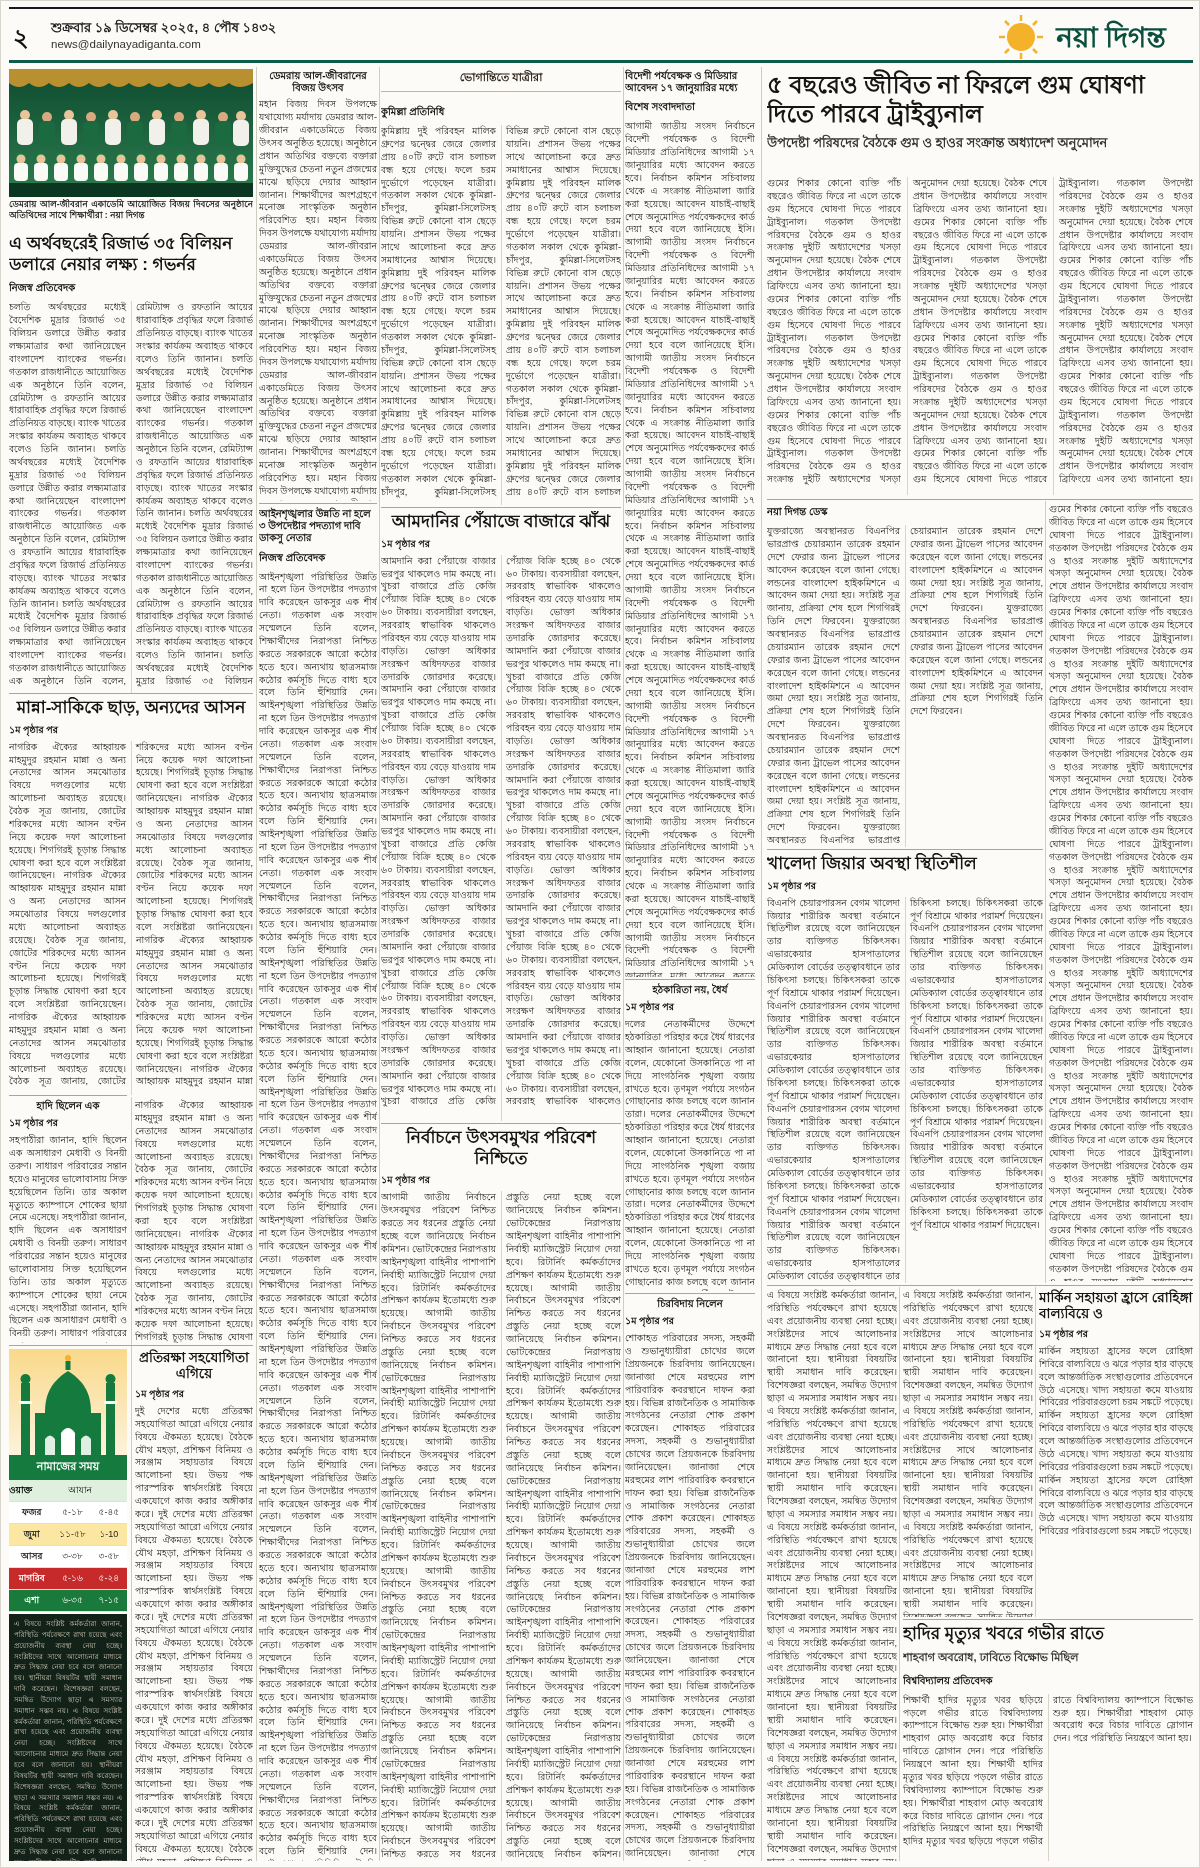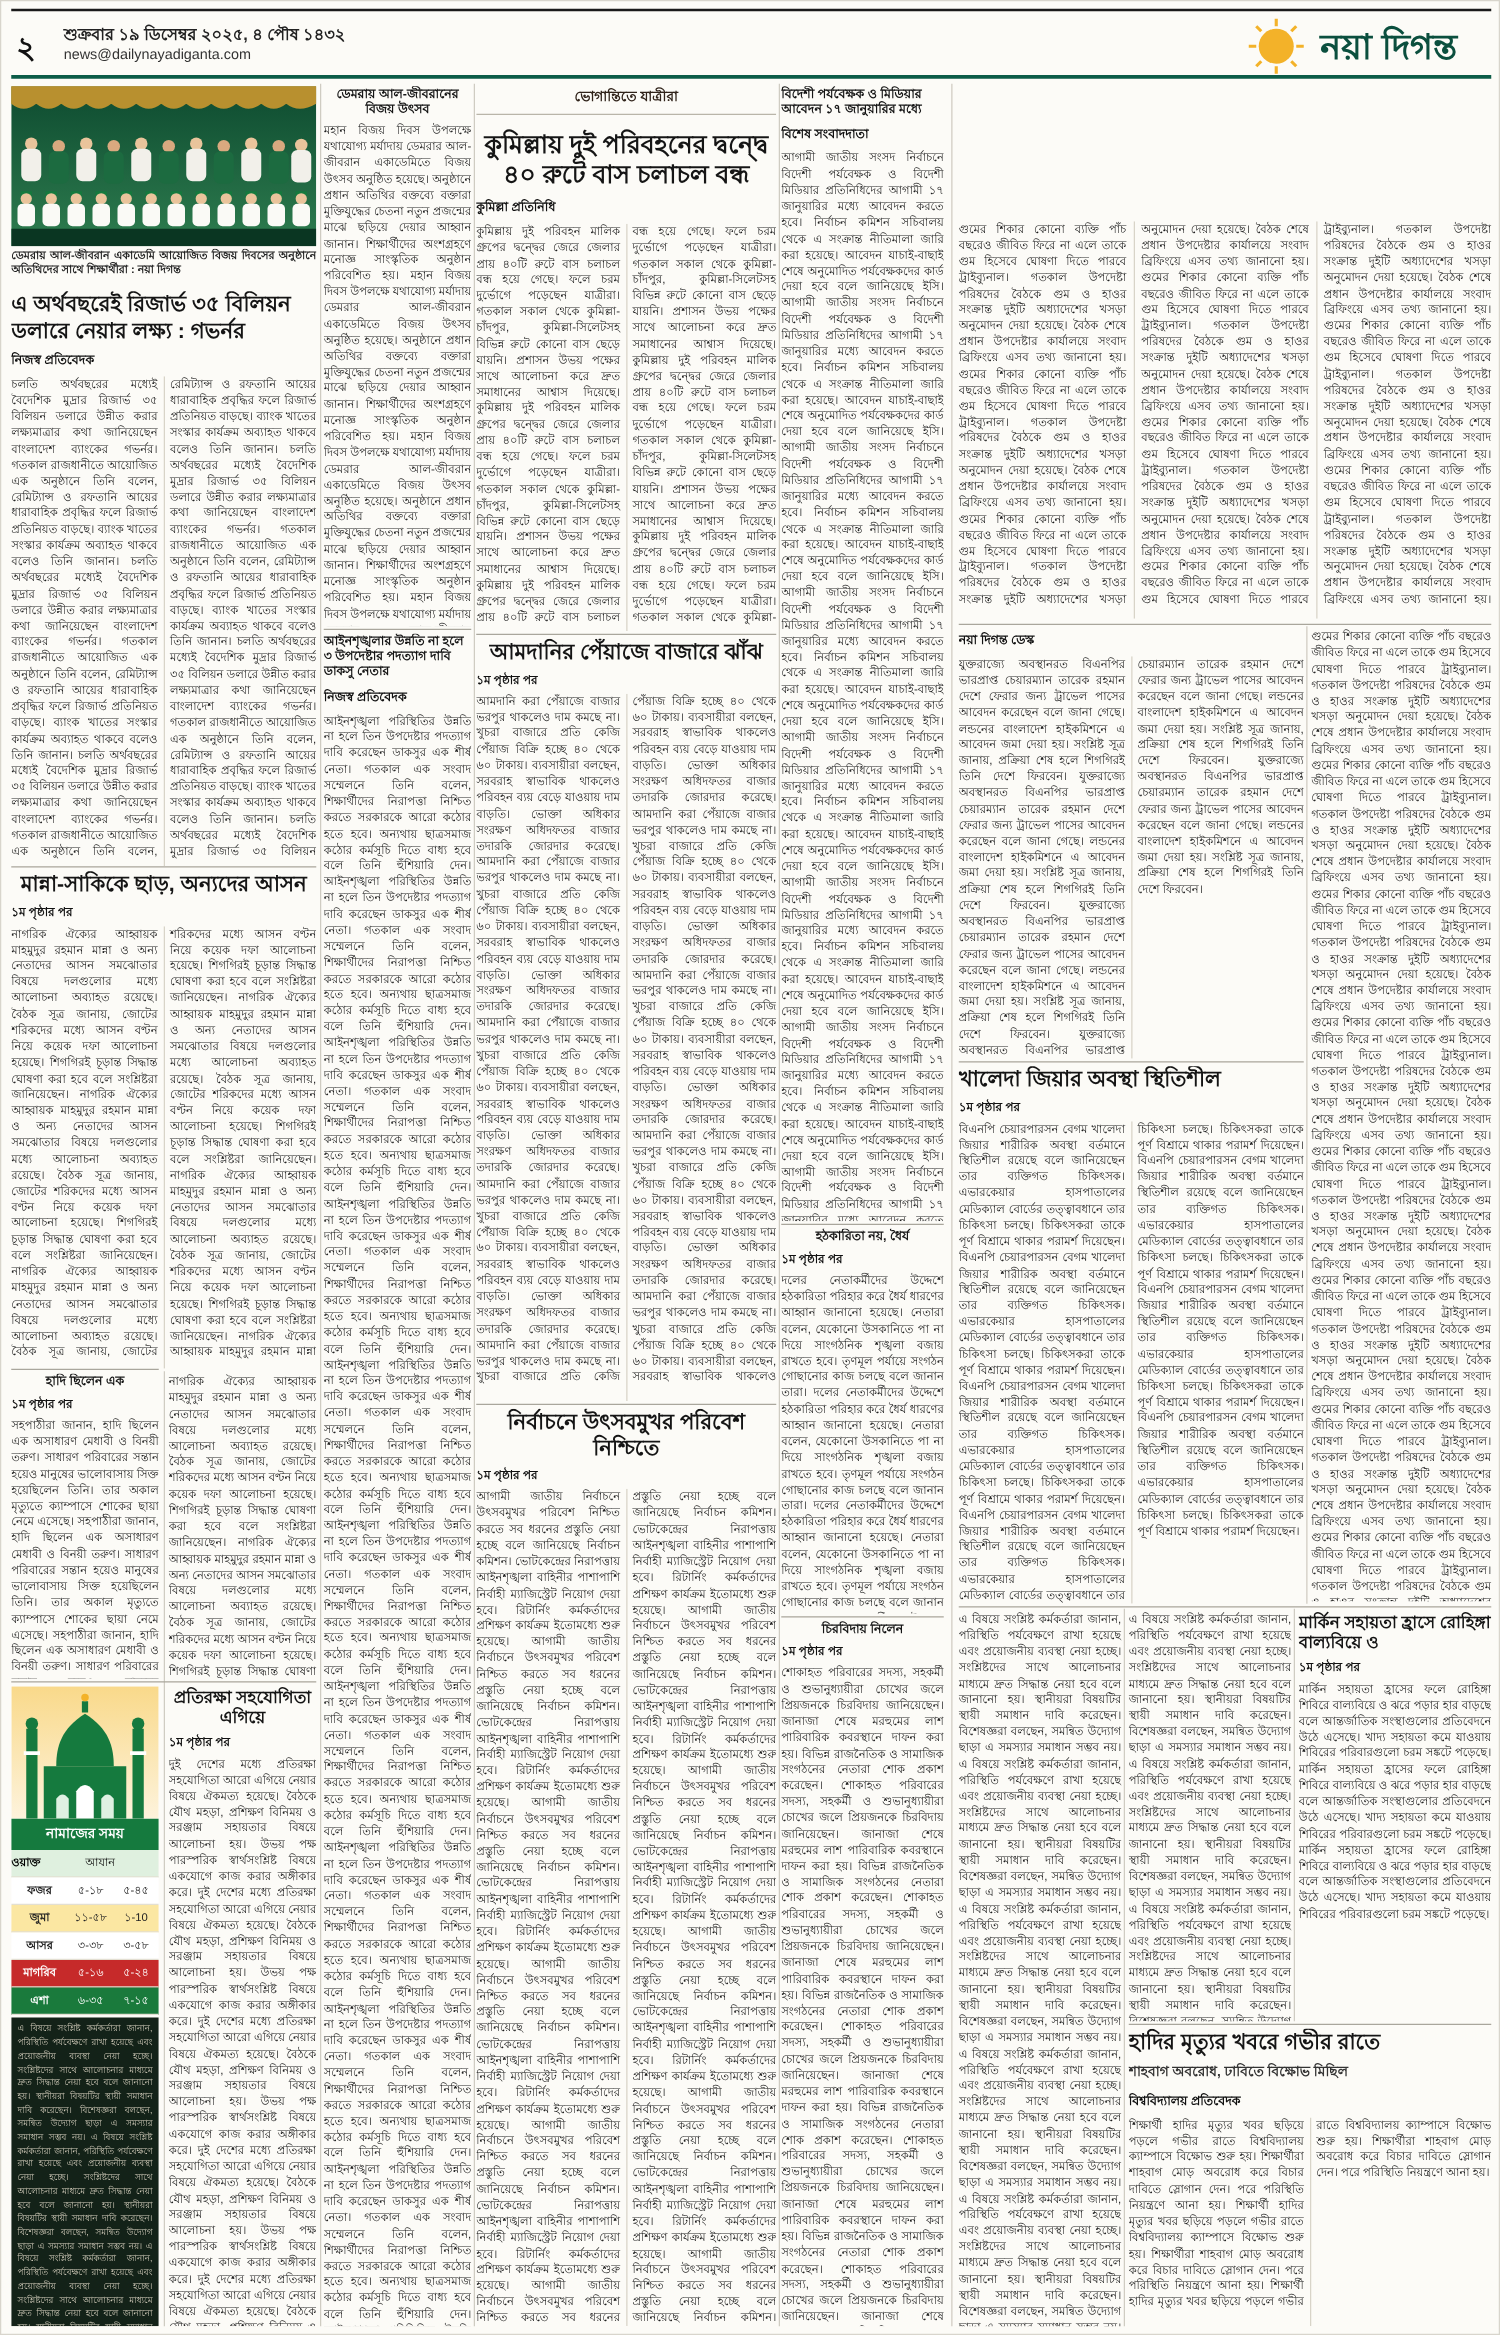--- a/index.html
+++ b/index.html
@@ -256,21 +256,20 @@
   </section>
 
   <section class="block" style="left:258px;top:506px;width:118px;height:1354px">
     <h2 class="headline h-sm">আইনশৃঙ্খলার উন্নতি না হলে ৩ উপদেষ্টার পদত্যাগ দাবি ডাকসু নেতার</h2>
     <div class="byline">নিজস্ব প্রতিবেদক</div>
     <div class="body bodyfill">আইনশৃঙ্খলা পরিস্থিতির উন্নতি না হলে তিন উপদেষ্টার পদত্যাগ দাবি করেছেন ডাকসুর এক শীর্ষ নেতা। গতকাল এক সংবাদ সম্মেলনে তিনি বলেন, শিক্ষার্থীদের নিরাপত্তা নিশ্চিত করতে সরকারকে আরো কঠোর হতে হবে। অন্যথায় ছাত্রসমাজ কঠোর কর্মসূচি দিতে বাধ্য হবে বলে তিনি হুঁশিয়ারি দেন। আইনশৃঙ্খলা পরিস্থিতির উন্নতি না হলে তিন উপদেষ্টার পদত্যাগ দাবি করেছেন ডাকসুর এক শীর্ষ নেতা। গতকাল এক সংবাদ সম্মেলনে তিনি বলেন, শিক্ষার্থীদের নিরাপত্তা নিশ্চিত করতে সরকারকে আরো কঠোর হতে হবে। অন্যথায় ছাত্রসমাজ কঠোর কর্মসূচি দিতে বাধ্য হবে বলে তিনি হুঁশিয়ারি দেন। আইনশৃঙ্খলা পরিস্থিতির উন্নতি না হলে তিন উপদেষ্টার পদত্যাগ দাবি করেছেন ডাকসুর এক শীর্ষ নেতা। গতকাল এক সংবাদ সম্মেলনে তিনি বলেন, শিক্ষার্থীদের নিরাপত্তা নিশ্চিত করতে সরকারকে আরো কঠোর হতে হবে। অন্যথায় ছাত্রসমাজ কঠোর কর্মসূচি দিতে বাধ্য হবে বলে তিনি হুঁশিয়ারি দেন। আইনশৃঙ্খলা পরিস্থিতির উন্নতি না হলে তিন উপদেষ্টার পদত্যাগ দাবি করেছেন ডাকসুর এক শীর্ষ নেতা। গতকাল এক সংবাদ সম্মেলনে তিনি বলেন, শিক্ষার্থীদের নিরাপত্তা নিশ্চিত করতে সরকারকে আরো কঠোর হতে হবে। অন্যথায় ছাত্রসমাজ কঠোর কর্মসূচি দিতে বাধ্য হবে বলে তিনি হুঁশিয়ারি দেন। আইনশৃঙ্খলা পরিস্থিতির উন্নতি না হলে তিন উপদেষ্টার পদত্যাগ দাবি করেছেন ডাকসুর এক শীর্ষ নেতা। গতকাল এক সংবাদ সম্মেলনে তিনি বলেন, শিক্ষার্থীদের নিরাপত্তা নিশ্চিত করতে সরকারকে আরো কঠোর হতে হবে। অন্যথায় ছাত্রসমাজ কঠোর কর্মসূচি দিতে বাধ্য হবে বলে তিনি হুঁশিয়ারি দেন। আইনশৃঙ্খলা পরিস্থিতির উন্নতি না হলে তিন উপদেষ্টার পদত্যাগ দাবি করেছেন ডাকসুর এক শীর্ষ নেতা। গতকাল এক সংবাদ সম্মেলনে তিনি বলেন, শিক্ষার্থীদের নিরাপত্তা নিশ্চিত করতে সরকারকে আরো কঠোর হতে হবে। অন্যথায় ছাত্রসমাজ কঠোর কর্মসূচি দিতে বাধ্য হবে বলে তিনি হুঁশিয়ারি দেন। আইনশৃঙ্খলা পরিস্থিতির উন্নতি না হলে তিন উপদেষ্টার পদত্যাগ দাবি করেছেন ডাকসুর এক শীর্ষ নেতা। গতকাল এক সংবাদ সম্মেলনে তিনি বলেন, শিক্ষার্থীদের নিরাপত্তা নিশ্চিত করতে সরকারকে আরো কঠোর হতে হবে। অন্যথায় ছাত্রসমাজ কঠোর কর্মসূচি দিতে বাধ্য হবে বলে তিনি হুঁশিয়ারি দেন। আইনশৃঙ্খলা পরিস্থিতির উন্নতি না হলে তিন উপদেষ্টার পদত্যাগ দাবি করেছেন ডাকসুর এক শীর্ষ নেতা। গতকাল এক সংবাদ সম্মেলনে তিনি বলেন, শিক্ষার্থীদের নিরাপত্তা নিশ্চিত করতে সরকারকে আরো কঠোর হতে হবে। অন্যথায় ছাত্রসমাজ কঠোর কর্মসূচি দিতে বাধ্য হবে বলে তিনি হুঁশিয়ারি দেন। আইনশৃঙ্খলা পরিস্থিতির উন্নতি না হলে তিন উপদেষ্টার পদত্যাগ দাবি করেছেন ডাকসুর এক শীর্ষ নেতা। গতকাল এক সংবাদ সম্মেলনে তিনি বলেন, শিক্ষার্থীদের নিরাপত্তা নিশ্চিত করতে সরকারকে আরো কঠোর হতে হবে। অন্যথায় ছাত্রসমাজ কঠোর কর্মসূচি দিতে বাধ্য হবে বলে তিনি হুঁশিয়ারি দেন। আইনশৃঙ্খলা পরিস্থিতির উন্নতি না হলে তিন উপদেষ্টার পদত্যাগ দাবি করেছেন ডাকসুর এক শীর্ষ নেতা। গতকাল এক সংবাদ সম্মেলনে তিনি বলেন, শিক্ষার্থীদের নিরাপত্তা নিশ্চিত করতে সরকারকে আরো কঠোর হতে হবে। অন্যথায় ছাত্রসমাজ কঠোর কর্মসূচি দিতে বাধ্য হবে বলে তিনি হুঁশিয়ারি দেন। আইনশৃঙ্খলা পরিস্থিতির উন্নতি না হলে তিন উপদেষ্টার পদত্যাগ দাবি করেছেন ডাকসুর এক শীর্ষ নেতা। গতকাল এক সংবাদ সম্মেলনে তিনি বলেন, শিক্ষার্থীদের নিরাপত্তা নিশ্চিত করতে সরকারকে আরো কঠোর হতে হবে। অন্যথায় ছাত্রসমাজ কঠোর কর্মসূচি দিতে বাধ্য হবে বলে তিনি হুঁশিয়ারি দেন। আইনশৃঙ্খলা পরিস্থিতির উন্নতি না হলে তিন উপদেষ্টার পদত্যাগ দাবি করেছেন ডাকসুর এক শীর্ষ নেতা। গতকাল এক সংবাদ সম্মেলনে তিনি বলেন, শিক্ষার্থীদের নিরাপত্তা নিশ্চিত করতে সরকারকে আরো কঠোর হতে হবে। অন্যথায় ছাত্রসমাজ কঠোর কর্মসূচি দিতে বাধ্য হবে বলে তিনি হুঁশিয়ারি দেন। আইনশৃঙ্খলা পরিস্থিতির উন্নতি না হলে তিন উপদেষ্টার পদত্যাগ দাবি করেছেন ডাকসুর এক শীর্ষ নেতা। গতকাল এক সংবাদ সম্মেলনে তিনি বলেন, শিক্ষার্থীদের নিরাপত্তা নিশ্চিত করতে সরকারকে আরো কঠোর হতে হবে। অন্যথায় ছাত্রসমাজ কঠোর কর্মসূচি দিতে বাধ্য হবে বলে তিনি হুঁশিয়ারি দেন। আইনশৃঙ্খলা পরিস্থিতির উন্নতি না হলে তিন উপদেষ্টার পদত্যাগ দাবি করেছেন ডাকসুর এক শীর্ষ নেতা। গতকাল এক সংবাদ সম্মেলনে তিনি বলেন, শিক্ষার্থীদের নিরাপত্তা নিশ্চিত করতে সরকারকে আরো কঠোর হতে হবে। অন্যথায় ছাত্রসমাজ কঠোর কর্মসূচি দিতে বাধ্য হবে বলে তিনি হুঁশিয়ারি দেন।</div>
   </section>
 
   <section class="block" style="left:380px;top:68px;width:240px;height:436px">
     <div class="kicker">ভোগান্তিতে যাত্রীরা</div>
-    <h2 class="headline h-lg center">কুমিল্লায় দুই পরিবহনের দ্বন্দ্বে ৪০ রুটে বাস চলাচল বন্ধ</h2>
     <div class="byline">কুমিল্লা প্রতিনিধি</div>
     <div class="body cols2 bodyfill">কুমিল্লায় দুই পরিবহন মালিক গ্রুপের দ্বন্দ্বের জেরে জেলার প্রায় ৪০টি রুটে বাস চলাচল বন্ধ হয়ে গেছে। ফলে চরম দুর্ভোগে পড়েছেন যাত্রীরা। গতকাল সকাল থেকে কুমিল্লা-চাঁদপুর, কুমিল্লা-সিলেটসহ বিভিন্ন রুটে কোনো বাস ছেড়ে যায়নি। প্রশাসন উভয় পক্ষের সাথে আলোচনা করে দ্রুত সমাধানের আশ্বাস দিয়েছে। কুমিল্লায় দুই পরিবহন মালিক গ্রুপের দ্বন্দ্বের জেরে জেলার প্রায় ৪০টি রুটে বাস চলাচল বন্ধ হয়ে গেছে। ফলে চরম দুর্ভোগে পড়েছেন যাত্রীরা। গতকাল সকাল থেকে কুমিল্লা-চাঁদপুর, কুমিল্লা-সিলেটসহ বিভিন্ন রুটে কোনো বাস ছেড়ে যায়নি। প্রশাসন উভয় পক্ষের সাথে আলোচনা করে দ্রুত সমাধানের আশ্বাস দিয়েছে। কুমিল্লায় দুই পরিবহন মালিক গ্রুপের দ্বন্দ্বের জেরে জেলার প্রায় ৪০টি রুটে বাস চলাচল বন্ধ হয়ে গেছে। ফলে চরম দুর্ভোগে পড়েছেন যাত্রীরা। গতকাল সকাল থেকে কুমিল্লা-চাঁদপুর, কুমিল্লা-সিলেটসহ বিভিন্ন রুটে কোনো বাস ছেড়ে যায়নি। প্রশাসন উভয় পক্ষের সাথে আলোচনা করে দ্রুত সমাধানের আশ্বাস দিয়েছে। কুমিল্লায় দুই পরিবহন মালিক গ্রুপের দ্বন্দ্বের জেরে জেলার প্রায় ৪০টি রুটে বাস চলাচল বন্ধ হয়ে গেছে। ফলে চরম দুর্ভোগে পড়েছেন যাত্রীরা। গতকাল সকাল থেকে কুমিল্লা-চাঁদপুর, কুমিল্লা-সিলেটসহ বিভিন্ন রুটে কোনো বাস ছেড়ে যায়নি। প্রশাসন উভয় পক্ষের সাথে আলোচনা করে দ্রুত সমাধানের আশ্বাস দিয়েছে। কুমিল্লায় দুই পরিবহন মালিক গ্রুপের দ্বন্দ্বের জেরে জেলার প্রায় ৪০টি রুটে বাস চলাচল বন্ধ হয়ে গেছে। ফলে চরম দুর্ভোগে পড়েছেন যাত্রীরা। গতকাল সকাল থেকে কুমিল্লা-চাঁদপুর, কুমিল্লা-সিলেটসহ বিভিন্ন রুটে কোনো বাস ছেড়ে যায়নি। প্রশাসন উভয় পক্ষের সাথে আলোচনা করে দ্রুত সমাধানের আশ্বাস দিয়েছে। কুমিল্লায় দুই পরিবহন মালিক গ্রুপের দ্বন্দ্বের জেরে জেলার প্রায় ৪০টি রুটে বাস চলাচল বন্ধ হয়ে গেছে। ফলে চরম দুর্ভোগে পড়েছেন যাত্রীরা। গতকাল সকাল থেকে কুমিল্লা-চাঁদপুর, কুমিল্লা-সিলেটসহ বিভিন্ন রুটে কোনো বাস ছেড়ে যায়নি। প্রশাসন উভয় পক্ষের সাথে আলোচনা করে দ্রুত সমাধানের আশ্বাস দিয়েছে। কুমিল্লায় দুই পরিবহন মালিক গ্রুপের দ্বন্দ্বের জেরে জেলার প্রায় ৪০টি রুটে বাস চলাচল বন্ধ হয়ে গেছে। ফলে চরম দুর্ভোগে পড়েছেন যাত্রীরা। গতকাল সকাল থেকে কুমিল্লা-চাঁদপুর, কুমিল্লা-সিলেটসহ বিভিন্ন রুটে কোনো বাস ছেড়ে যায়নি। প্রশাসন উভয় পক্ষের সাথে আলোচনা করে দ্রুত সমাধানের আশ্বাস দিয়েছে।</div>
   </section>
 
   <section class="block" style="left:380px;top:510px;width:240px;height:610px">
     <h2 class="headline h-md center">আমদানির পেঁয়াজে বাজারে ঝাঁঝ</h2>
     <div class="cont">১ম পৃষ্ঠার পর</div>
     <div class="body cols2 bodyfill">আমদানি করা পেঁয়াজে বাজার ভরপুর থাকলেও দাম কমছে না। খুচরা বাজারে প্রতি কেজি পেঁয়াজ বিক্রি হচ্ছে ৪০ থেকে ৬০ টাকায়। ব্যবসায়ীরা বলছেন, সরবরাহ স্বাভাবিক থাকলেও পরিবহন ব্যয় বেড়ে যাওয়ায় দাম বাড়তি। ভোক্তা অধিকার সংরক্ষণ অধিদফতর বাজার তদারকি জোরদার করেছে। আমদানি করা পেঁয়াজে বাজার ভরপুর থাকলেও দাম কমছে না। খুচরা বাজারে প্রতি কেজি পেঁয়াজ বিক্রি হচ্ছে ৪০ থেকে ৬০ টাকায়। ব্যবসায়ীরা বলছেন, সরবরাহ স্বাভাবিক থাকলেও পরিবহন ব্যয় বেড়ে যাওয়ায় দাম বাড়তি। ভোক্তা অধিকার সংরক্ষণ অধিদফতর বাজার তদারকি জোরদার করেছে। আমদানি করা পেঁয়াজে বাজার ভরপুর থাকলেও দাম কমছে না। খুচরা বাজারে প্রতি কেজি পেঁয়াজ বিক্রি হচ্ছে ৪০ থেকে ৬০ টাকায়। ব্যবসায়ীরা বলছেন, সরবরাহ স্বাভাবিক থাকলেও পরিবহন ব্যয় বেড়ে যাওয়ায় দাম বাড়তি। ভোক্তা অধিকার সংরক্ষণ অধিদফতর বাজার তদারকি জোরদার করেছে। আমদানি করা পেঁয়াজে বাজার ভরপুর থাকলেও দাম কমছে না। খুচরা বাজারে প্রতি কেজি পেঁয়াজ বিক্রি হচ্ছে ৪০ থেকে ৬০ টাকায়। ব্যবসায়ীরা বলছেন, সরবরাহ স্বাভাবিক থাকলেও পরিবহন ব্যয় বেড়ে যাওয়ায় দাম বাড়তি। ভোক্তা অধিকার সংরক্ষণ অধিদফতর বাজার তদারকি জোরদার করেছে। আমদানি করা পেঁয়াজে বাজার ভরপুর থাকলেও দাম কমছে না। খুচরা বাজারে প্রতি কেজি পেঁয়াজ বিক্রি হচ্ছে ৪০ থেকে ৬০ টাকায়। ব্যবসায়ীরা বলছেন, সরবরাহ স্বাভাবিক থাকলেও পরিবহন ব্যয় বেড়ে যাওয়ায় দাম বাড়তি। ভোক্তা অধিকার সংরক্ষণ অধিদফতর বাজার তদারকি জোরদার করেছে। আমদানি করা পেঁয়াজে বাজার ভরপুর থাকলেও দাম কমছে না। খুচরা বাজারে প্রতি কেজি পেঁয়াজ বিক্রি হচ্ছে ৪০ থেকে ৬০ টাকায়। ব্যবসায়ীরা বলছেন, সরবরাহ স্বাভাবিক থাকলেও পরিবহন ব্যয় বেড়ে যাওয়ায় দাম বাড়তি। ভোক্তা অধিকার সংরক্ষণ অধিদফতর বাজার তদারকি জোরদার করেছে। আমদানি করা পেঁয়াজে বাজার ভরপুর থাকলেও দাম কমছে না। খুচরা বাজারে প্রতি কেজি পেঁয়াজ বিক্রি হচ্ছে ৪০ থেকে ৬০ টাকায়। ব্যবসায়ীরা বলছেন, সরবরাহ স্বাভাবিক থাকলেও পরিবহন ব্যয় বেড়ে যাওয়ায় দাম বাড়তি। ভোক্তা অধিকার সংরক্ষণ অধিদফতর বাজার তদারকি জোরদার করেছে। আমদানি করা পেঁয়াজে বাজার ভরপুর থাকলেও দাম কমছে না। খুচরা বাজারে প্রতি কেজি পেঁয়াজ বিক্রি হচ্ছে ৪০ থেকে ৬০ টাকায়। ব্যবসায়ীরা বলছেন, সরবরাহ স্বাভাবিক থাকলেও পরিবহন ব্যয় বেড়ে যাওয়ায় দাম বাড়তি। ভোক্তা অধিকার সংরক্ষণ অধিদফতর বাজার তদারকি জোরদার করেছে। আমদানি করা পেঁয়াজে বাজার ভরপুর থাকলেও দাম কমছে না। খুচরা বাজারে প্রতি কেজি পেঁয়াজ বিক্রি হচ্ছে ৪০ থেকে ৬০ টাকায়। ব্যবসায়ীরা বলছেন, সরবরাহ স্বাভাবিক থাকলেও পরিবহন ব্যয় বেড়ে যাওয়ায় দাম বাড়তি। ভোক্তা অধিকার সংরক্ষণ অধিদফতর বাজার তদারকি জোরদার করেছে। আমদানি করা পেঁয়াজে বাজার ভরপুর থাকলেও দাম কমছে না। খুচরা বাজারে প্রতি কেজি পেঁয়াজ বিক্রি হচ্ছে ৪০ থেকে ৬০ টাকায়। ব্যবসায়ীরা বলছেন, সরবরাহ স্বাভাবিক থাকলেও পরিবহন ব্যয় বেড়ে যাওয়ায় দাম বাড়তি। ভোক্তা অধিকার সংরক্ষণ অধিদফতর বাজার তদারকি জোরদার করেছে।</div>
   </section>
 
@@ -291,20 +290,24 @@
     <div class="cont">১ম পৃষ্ঠার পর</div>
     <div class="body bodyfill">দলের নেতাকর্মীদের উদ্দেশে হঠকারিতা পরিহার করে ধৈর্য ধারণের আহ্বান জানানো হয়েছে। নেতারা বলেন, যেকোনো উসকানিতে পা না দিয়ে সাংগঠনিক শৃঙ্খলা বজায় রাখতে হবে। তৃণমূল পর্যায়ে সংগঠন গোছানোর কাজ চলছে বলে জানান তারা। দলের নেতাকর্মীদের উদ্দেশে হঠকারিতা পরিহার করে ধৈর্য ধারণের আহ্বান জানানো হয়েছে। নেতারা বলেন, যেকোনো উসকানিতে পা না দিয়ে সাংগঠনিক শৃঙ্খলা বজায় রাখতে হবে। তৃণমূল পর্যায়ে সংগঠন গোছানোর কাজ চলছে বলে জানান তারা। দলের নেতাকর্মীদের উদ্দেশে হঠকারিতা পরিহার করে ধৈর্য ধারণের আহ্বান জানানো হয়েছে। নেতারা বলেন, যেকোনো উসকানিতে পা না দিয়ে সাংগঠনিক শৃঙ্খলা বজায় রাখতে হবে। তৃণমূল পর্যায়ে সংগঠন গোছানোর কাজ চলছে বলে জানান তারা। দলের নেতাকর্মীদের উদ্দেশে হঠকারিতা পরিহার করে ধৈর্য ধারণের আহ্বান জানানো হয়েছে। নেতারা বলেন, যেকোনো উসকানিতে পা না দিয়ে সাংগঠনিক শৃঙ্খলা বজায় রাখতে হবে। তৃণমূল পর্যায়ে সংগঠন গোছানোর কাজ চলছে বলে জানান তারা।</div>
   </section>
 
   <section class="block" style="left:624px;top:1296px;width:130px;height:564px">
     <h2 class="headline h-sm center">চিরবিদায় নিলেন</h2>
     <div class="cont">১ম পৃষ্ঠার পর</div>
     <div class="body bodyfill">শোকাহত পরিবারের সদস্য, সহকর্মী ও শুভানুধ্যায়ীরা চোখের জলে প্রিয়জনকে চিরবিদায় জানিয়েছেন। জানাজা শেষে মরহুমের লাশ পারিবারিক কবরস্থানে দাফন করা হয়। বিভিন্ন রাজনৈতিক ও সামাজিক সংগঠনের নেতারা শোক প্রকাশ করেছেন। শোকাহত পরিবারের সদস্য, সহকর্মী ও শুভানুধ্যায়ীরা চোখের জলে প্রিয়জনকে চিরবিদায় জানিয়েছেন। জানাজা শেষে মরহুমের লাশ পারিবারিক কবরস্থানে দাফন করা হয়। বিভিন্ন রাজনৈতিক ও সামাজিক সংগঠনের নেতারা শোক প্রকাশ করেছেন। শোকাহত পরিবারের সদস্য, সহকর্মী ও শুভানুধ্যায়ীরা চোখের জলে প্রিয়জনকে চিরবিদায় জানিয়েছেন। জানাজা শেষে মরহুমের লাশ পারিবারিক কবরস্থানে দাফন করা হয়। বিভিন্ন রাজনৈতিক ও সামাজিক সংগঠনের নেতারা শোক প্রকাশ করেছেন। শোকাহত পরিবারের সদস্য, সহকর্মী ও শুভানুধ্যায়ীরা চোখের জলে প্রিয়জনকে চিরবিদায় জানিয়েছেন। জানাজা শেষে মরহুমের লাশ পারিবারিক কবরস্থানে দাফন করা হয়। বিভিন্ন রাজনৈতিক ও সামাজিক সংগঠনের নেতারা শোক প্রকাশ করেছেন। শোকাহত পরিবারের সদস্য, সহকর্মী ও শুভানুধ্যায়ীরা চোখের জলে প্রিয়জনকে চিরবিদায় জানিয়েছেন। জানাজা শেষে মরহুমের লাশ পারিবারিক কবরস্থানে দাফন করা হয়। বিভিন্ন রাজনৈতিক ও সামাজিক সংগঠনের নেতারা শোক প্রকাশ করেছেন। শোকাহত পরিবারের সদস্য, সহকর্মী ও শুভানুধ্যায়ীরা চোখের জলে প্রিয়জনকে চিরবিদায় জানিয়েছেন। জানাজা শেষে মরহুমের লাশ পারিবারিক কবরস্থানে দাফন করা হয়। বিভিন্ন রাজনৈতিক ও সামাজিক সংগঠনের নেতারা শোক প্রকাশ করেছেন। শোকাহত পরিবারের সদস্য, সহকর্মী ও শুভানুধ্যায়ীরা চোখের জলে প্রিয়জনকে চিরবিদায় জানিয়েছেন। জানাজা শেষে মরহুমের লাশ পারিবারিক কবরস্থানে দাফন করা হয়। বিভিন্ন রাজনৈতিক ও সামাজিক সংগঠনের নেতারা শোক প্রকাশ করেছেন।</div>
   </section>
 
+  <section class="block" style="left:766px;top:68px;width:426px;height:106px">
+    <h1 class="headline h-xl">৫ বছরেও জীবিত না ফিরলে গুম ঘোষণা দিতে পারবে ট্রাইব্যুনাল</h1>
+    <div class="subhead">উপদেষ্টা পরিষদের বৈঠকে গুম ও হাওর সংক্রান্ত অধ্যাদেশ অনুমোদন</div>
+  </section>
 
   <section class="block" style="left:766px;top:176px;width:426px;height:318px">
     <div class="body cols3 bodyfill">গুমের শিকার কোনো ব্যক্তি পাঁচ বছরেও জীবিত ফিরে না এলে তাকে গুম হিসেবে ঘোষণা দিতে পারবে ট্রাইব্যুনাল। গতকাল উপদেষ্টা পরিষদের বৈঠকে গুম ও হাওর সংক্রান্ত দুইটি অধ্যাদেশের খসড়া অনুমোদন দেয়া হয়েছে। বৈঠক শেষে প্রধান উপদেষ্টার কার্যালয়ে সংবাদ ব্রিফিংয়ে এসব তথ্য জানানো হয়। গুমের শিকার কোনো ব্যক্তি পাঁচ বছরেও জীবিত ফিরে না এলে তাকে গুম হিসেবে ঘোষণা দিতে পারবে ট্রাইব্যুনাল। গতকাল উপদেষ্টা পরিষদের বৈঠকে গুম ও হাওর সংক্রান্ত দুইটি অধ্যাদেশের খসড়া অনুমোদন দেয়া হয়েছে। বৈঠক শেষে প্রধান উপদেষ্টার কার্যালয়ে সংবাদ ব্রিফিংয়ে এসব তথ্য জানানো হয়। গুমের শিকার কোনো ব্যক্তি পাঁচ বছরেও জীবিত ফিরে না এলে তাকে গুম হিসেবে ঘোষণা দিতে পারবে ট্রাইব্যুনাল। গতকাল উপদেষ্টা পরিষদের বৈঠকে গুম ও হাওর সংক্রান্ত দুইটি অধ্যাদেশের খসড়া অনুমোদন দেয়া হয়েছে। বৈঠক শেষে প্রধান উপদেষ্টার কার্যালয়ে সংবাদ ব্রিফিংয়ে এসব তথ্য জানানো হয়। গুমের শিকার কোনো ব্যক্তি পাঁচ বছরেও জীবিত ফিরে না এলে তাকে গুম হিসেবে ঘোষণা দিতে পারবে ট্রাইব্যুনাল। গতকাল উপদেষ্টা পরিষদের বৈঠকে গুম ও হাওর সংক্রান্ত দুইটি অধ্যাদেশের খসড়া অনুমোদন দেয়া হয়েছে। বৈঠক শেষে প্রধান উপদেষ্টার কার্যালয়ে সংবাদ ব্রিফিংয়ে এসব তথ্য জানানো হয়। গুমের শিকার কোনো ব্যক্তি পাঁচ বছরেও জীবিত ফিরে না এলে তাকে গুম হিসেবে ঘোষণা দিতে পারবে ট্রাইব্যুনাল। গতকাল উপদেষ্টা পরিষদের বৈঠকে গুম ও হাওর সংক্রান্ত দুইটি অধ্যাদেশের খসড়া অনুমোদন দেয়া হয়েছে। বৈঠক শেষে প্রধান উপদেষ্টার কার্যালয়ে সংবাদ ব্রিফিংয়ে এসব তথ্য জানানো হয়। গুমের শিকার কোনো ব্যক্তি পাঁচ বছরেও জীবিত ফিরে না এলে তাকে গুম হিসেবে ঘোষণা দিতে পারবে ট্রাইব্যুনাল। গতকাল উপদেষ্টা পরিষদের বৈঠকে গুম ও হাওর সংক্রান্ত দুইটি অধ্যাদেশের খসড়া অনুমোদন দেয়া হয়েছে। বৈঠক শেষে প্রধান উপদেষ্টার কার্যালয়ে সংবাদ ব্রিফিংয়ে এসব তথ্য জানানো হয়। গুমের শিকার কোনো ব্যক্তি পাঁচ বছরেও জীবিত ফিরে না এলে তাকে গুম হিসেবে ঘোষণা দিতে পারবে ট্রাইব্যুনাল। গতকাল উপদেষ্টা পরিষদের বৈঠকে গুম ও হাওর সংক্রান্ত দুইটি অধ্যাদেশের খসড়া অনুমোদন দেয়া হয়েছে। বৈঠক শেষে প্রধান উপদেষ্টার কার্যালয়ে সংবাদ ব্রিফিংয়ে এসব তথ্য জানানো হয়। গুমের শিকার কোনো ব্যক্তি পাঁচ বছরেও জীবিত ফিরে না এলে তাকে গুম হিসেবে ঘোষণা দিতে পারবে ট্রাইব্যুনাল। গতকাল উপদেষ্টা পরিষদের বৈঠকে গুম ও হাওর সংক্রান্ত দুইটি অধ্যাদেশের খসড়া অনুমোদন দেয়া হয়েছে। বৈঠক শেষে প্রধান উপদেষ্টার কার্যালয়ে সংবাদ ব্রিফিংয়ে এসব তথ্য জানানো হয়। গুমের শিকার কোনো ব্যক্তি পাঁচ বছরেও জীবিত ফিরে না এলে তাকে গুম হিসেবে ঘোষণা দিতে পারবে ট্রাইব্যুনাল। গতকাল উপদেষ্টা পরিষদের বৈঠকে গুম ও হাওর সংক্রান্ত দুইটি অধ্যাদেশের খসড়া অনুমোদন দেয়া হয়েছে। বৈঠক শেষে প্রধান উপদেষ্টার কার্যালয়ে সংবাদ ব্রিফিংয়ে এসব তথ্য জানানো হয়। গুমের শিকার কোনো ব্যক্তি পাঁচ বছরেও জীবিত ফিরে না এলে তাকে গুম হিসেবে ঘোষণা দিতে পারবে ট্রাইব্যুনাল। গতকাল উপদেষ্টা পরিষদের বৈঠকে গুম ও হাওর সংক্রান্ত দুইটি অধ্যাদেশের খসড়া অনুমোদন দেয়া হয়েছে। বৈঠক শেষে প্রধান উপদেষ্টার কার্যালয়ে সংবাদ ব্রিফিংয়ে এসব তথ্য জানানো হয়।</div>
   </section>
 
   <section class="block" style="left:766px;top:502px;width:276px;height:344px">
     <div class="byline">নয়া দিগন্ত ডেস্ক</div>
     <div class="body cols2 bodyfill">যুক্তরাজ্যে অবস্থানরত বিএনপির ভারপ্রাপ্ত চেয়ারম্যান তারেক রহমান দেশে ফেরার জন্য ট্রাভেল পাসের আবেদন করেছেন বলে জানা গেছে। লন্ডনের বাংলাদেশ হাইকমিশনে এ আবেদন জমা দেয়া হয়। সংশ্লিষ্ট সূত্র জানায়, প্রক্রিয়া শেষ হলে শিগগিরই তিনি দেশে ফিরবেন। যুক্তরাজ্যে অবস্থানরত বিএনপির ভারপ্রাপ্ত চেয়ারম্যান তারেক রহমান দেশে ফেরার জন্য ট্রাভেল পাসের আবেদন করেছেন বলে জানা গেছে। লন্ডনের বাংলাদেশ হাইকমিশনে এ আবেদন জমা দেয়া হয়। সংশ্লিষ্ট সূত্র জানায়, প্রক্রিয়া শেষ হলে শিগগিরই তিনি দেশে ফিরবেন। যুক্তরাজ্যে অবস্থানরত বিএনপির ভারপ্রাপ্ত চেয়ারম্যান তারেক রহমান দেশে ফেরার জন্য ট্রাভেল পাসের আবেদন করেছেন বলে জানা গেছে। লন্ডনের বাংলাদেশ হাইকমিশনে এ আবেদন জমা দেয়া হয়। সংশ্লিষ্ট সূত্র জানায়, প্রক্রিয়া শেষ হলে শিগগিরই তিনি দেশে ফিরবেন। যুক্তরাজ্যে অবস্থানরত বিএনপির ভারপ্রাপ্ত চেয়ারম্যান তারেক রহমান দেশে ফেরার জন্য ট্রাভেল পাসের আবেদন করেছেন বলে জানা গেছে। লন্ডনের বাংলাদেশ হাইকমিশনে এ আবেদন জমা দেয়া হয়। সংশ্লিষ্ট সূত্র জানায়, প্রক্রিয়া শেষ হলে শিগগিরই তিনি দেশে ফিরবেন। যুক্তরাজ্যে অবস্থানরত বিএনপির ভারপ্রাপ্ত চেয়ারম্যান তারেক রহমান দেশে ফেরার জন্য ট্রাভেল পাসের আবেদন করেছেন বলে জানা গেছে। লন্ডনের বাংলাদেশ হাইকমিশনে এ আবেদন জমা দেয়া হয়। সংশ্লিষ্ট সূত্র জানায়, প্রক্রিয়া শেষ হলে শিগগিরই তিনি দেশে ফিরবেন।</div>
   </section>
 

